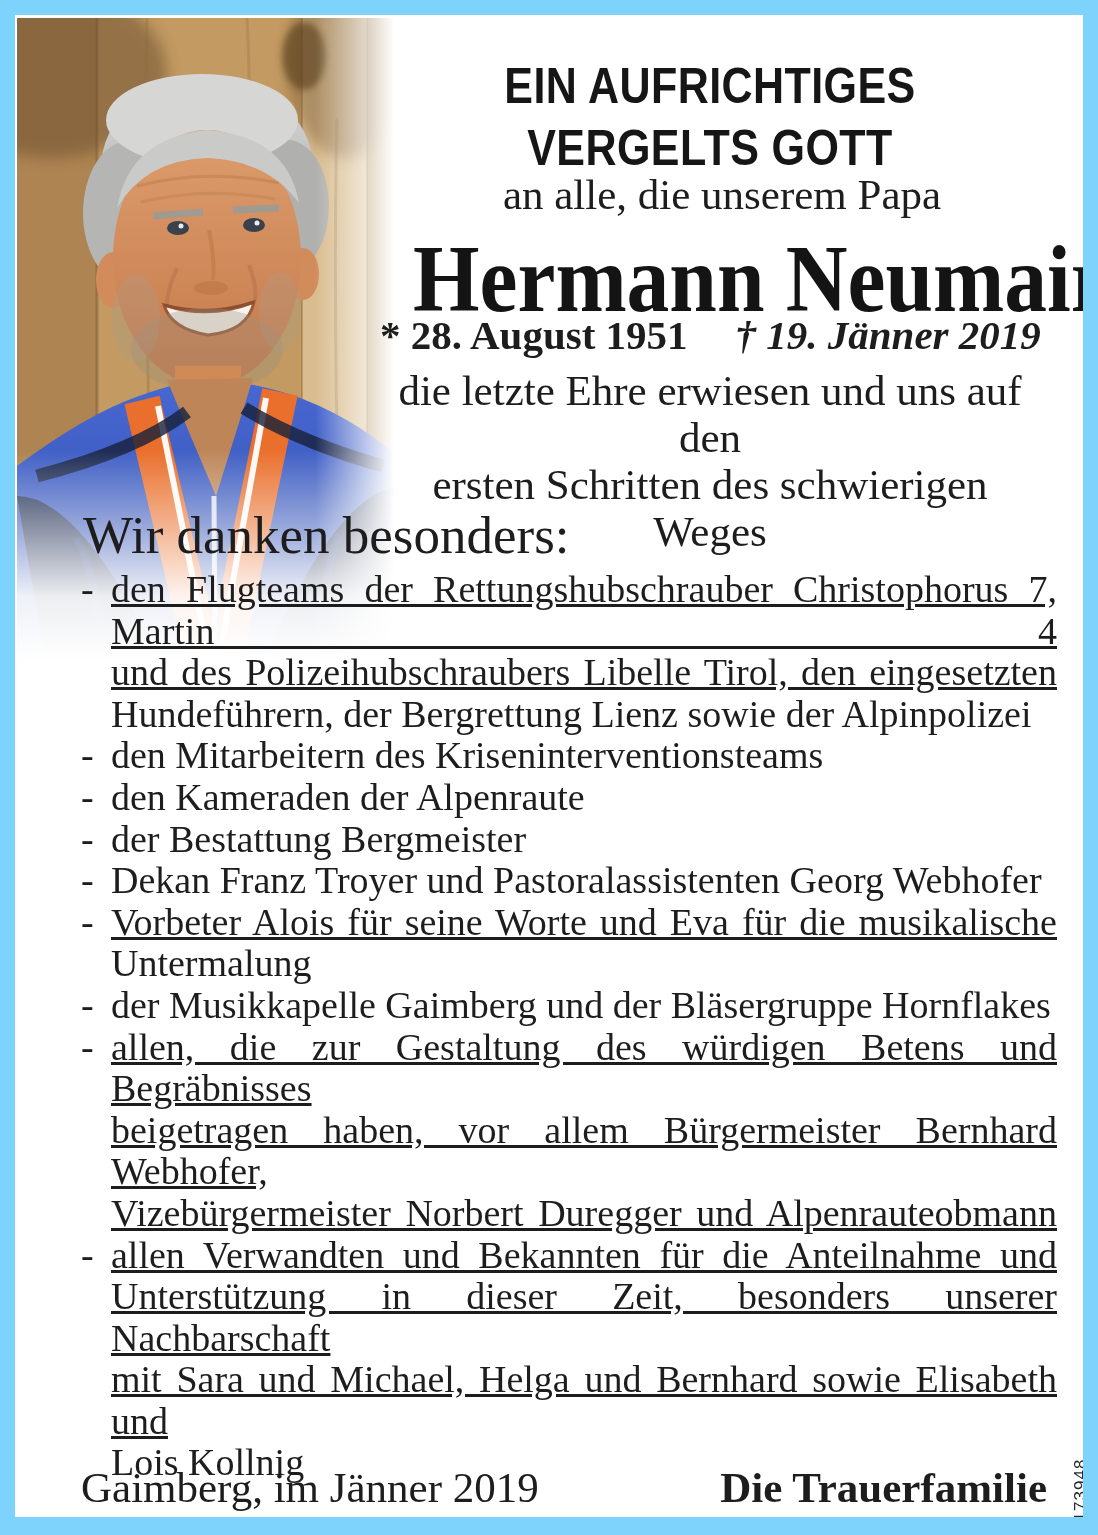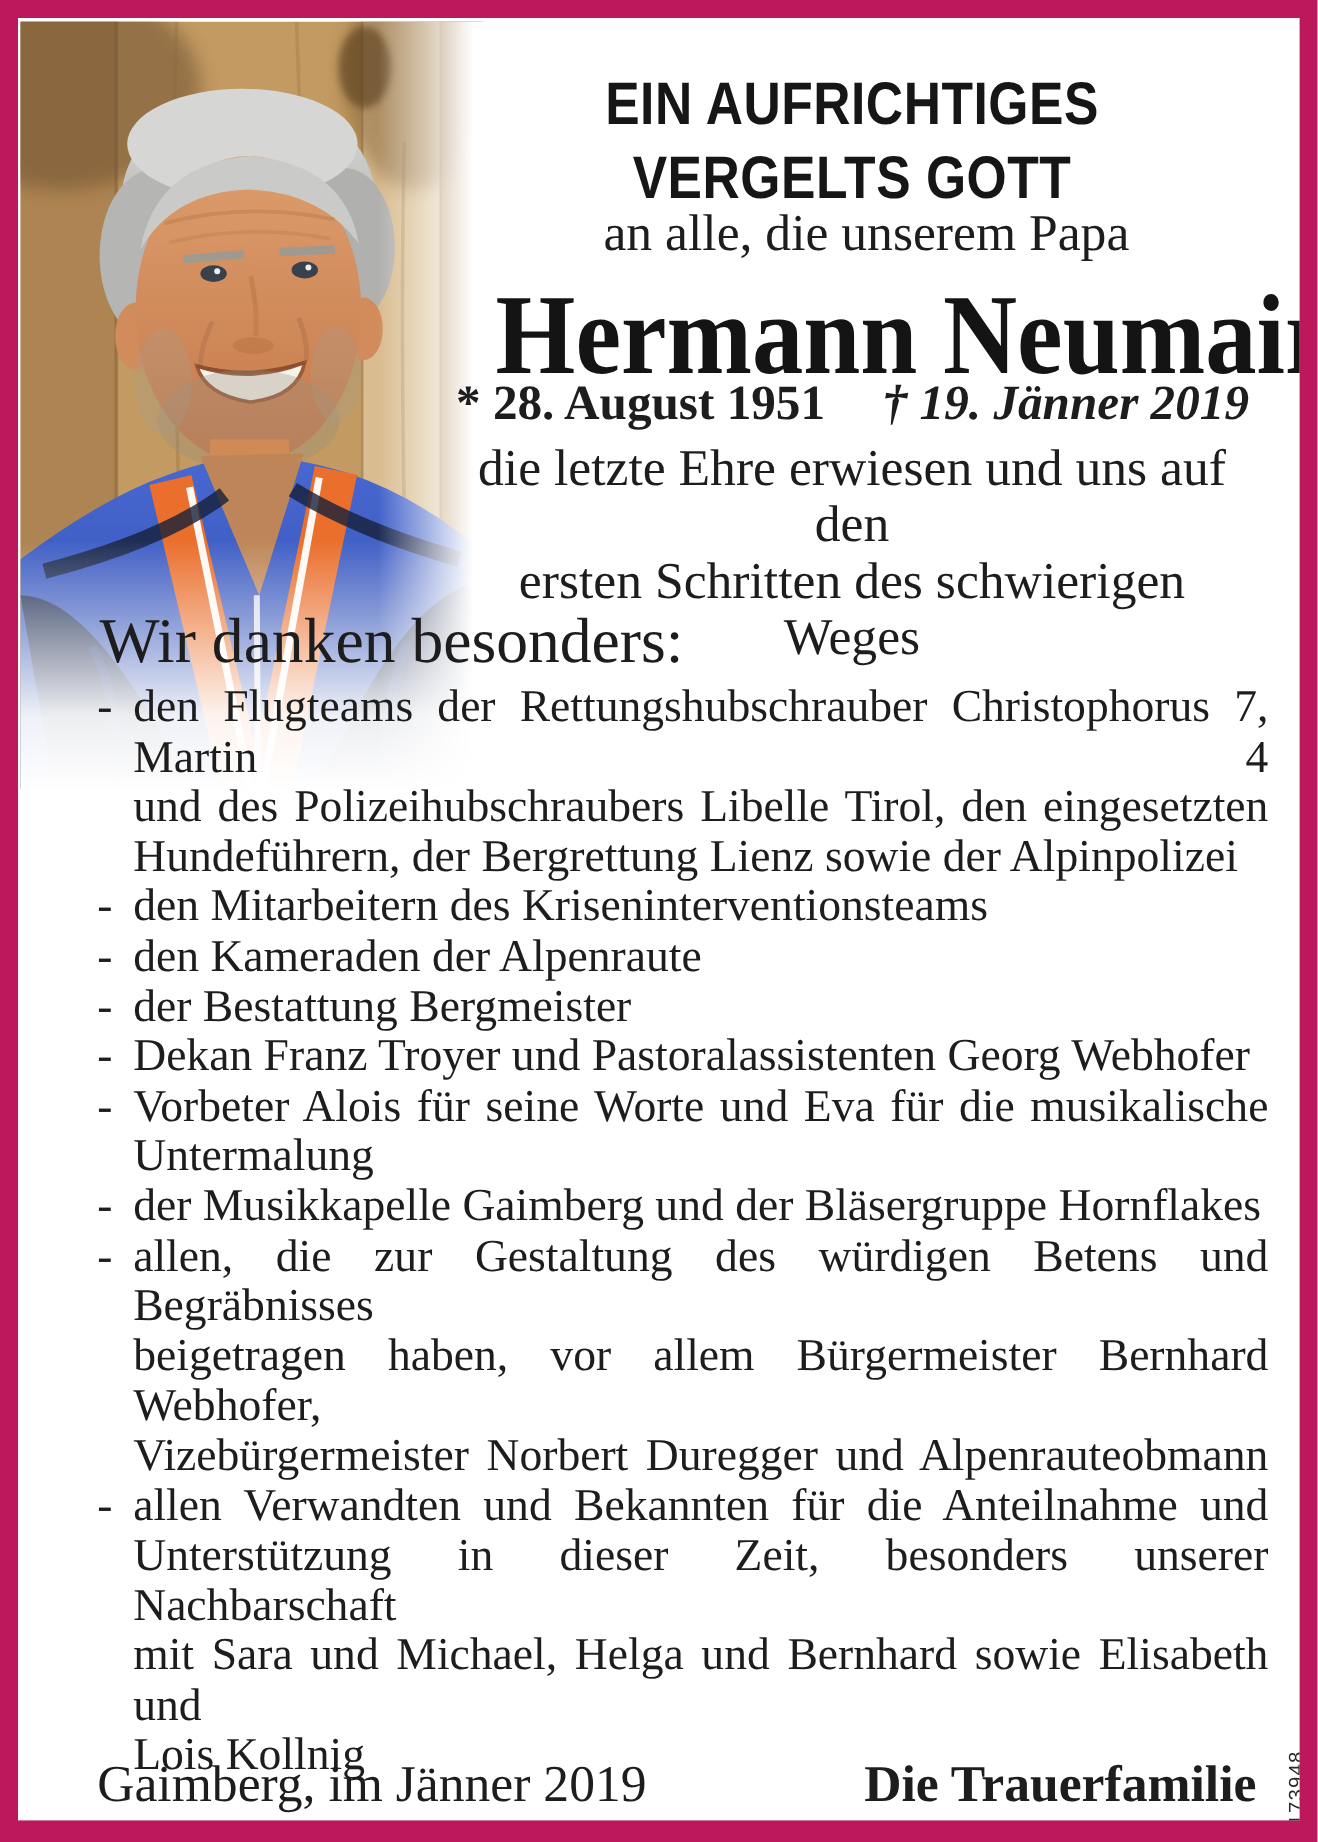--- a/index.html
+++ b/index.html
@@ -1,19 +1,19 @@
 <!DOCTYPE html>
 <html><head>
 <meta charset="utf-8">
 <style>
   html,body{margin:0;padding:0;background:#e8e8e8;}
   .page{
     position:relative;
     width:1098px;height:1535px;
-    background:#be185d;
+    background:#7dd3fc;
     overflow:hidden;
     font-family:"Liberation Serif", serif;
     color:#1d1d1d;
   }
   .inner{
     position:absolute;
     left:15px;top:15px;right:15px;bottom:18px;
     background:#ffffff;
     overflow:hidden;
   }
@@ -82,21 +82,21 @@
   .dash{
     flex:0 0 30px;
     font-size:38px;line-height:41.6px;
   }
   .itext{flex:1 1 auto;min-width:0;}
   .ln{
     font-size:38px;line-height:41.6px;
     text-align:justify;
     text-align-last:left;
   }
-  .ln.j{text-align-last:justify;}
+  .ln.j{text-align-last:justify;text-decoration:underline;}
   
   .footer{
     position:absolute;left:66px;top:1448px;width:966px;
     display:flex;justify-content:space-between;align-items:baseline;
   }
   .footer-left{font-size:43px;}
   .footer-right{font-size:43px;font-weight:bold;}
   .print-code{
     position:absolute;left:1034px;top:1465px;width:64px;
     font-family:"Liberation Sans", sans-serif;

